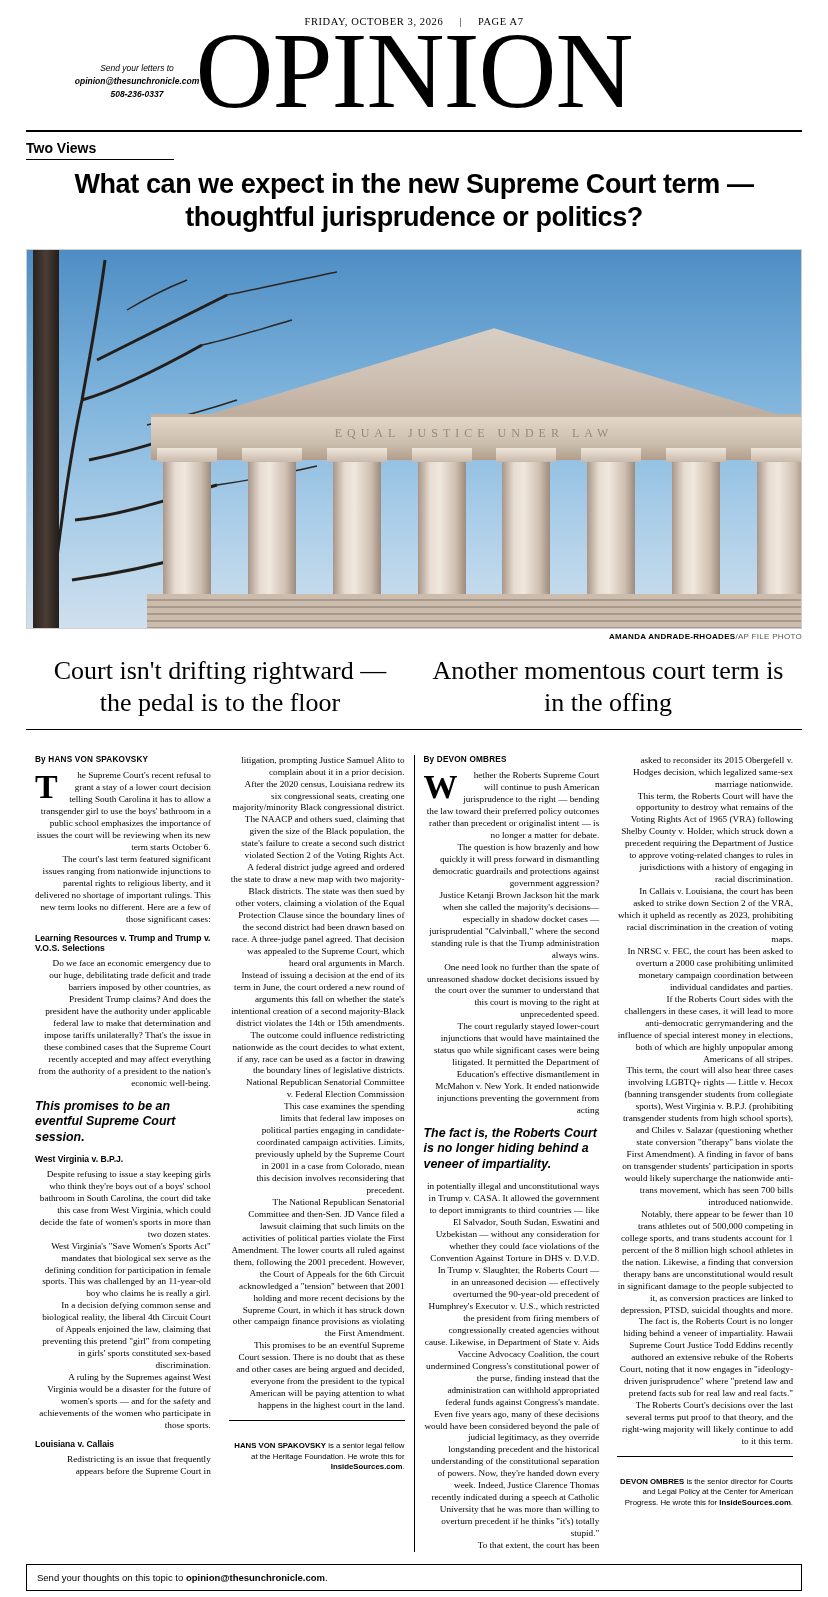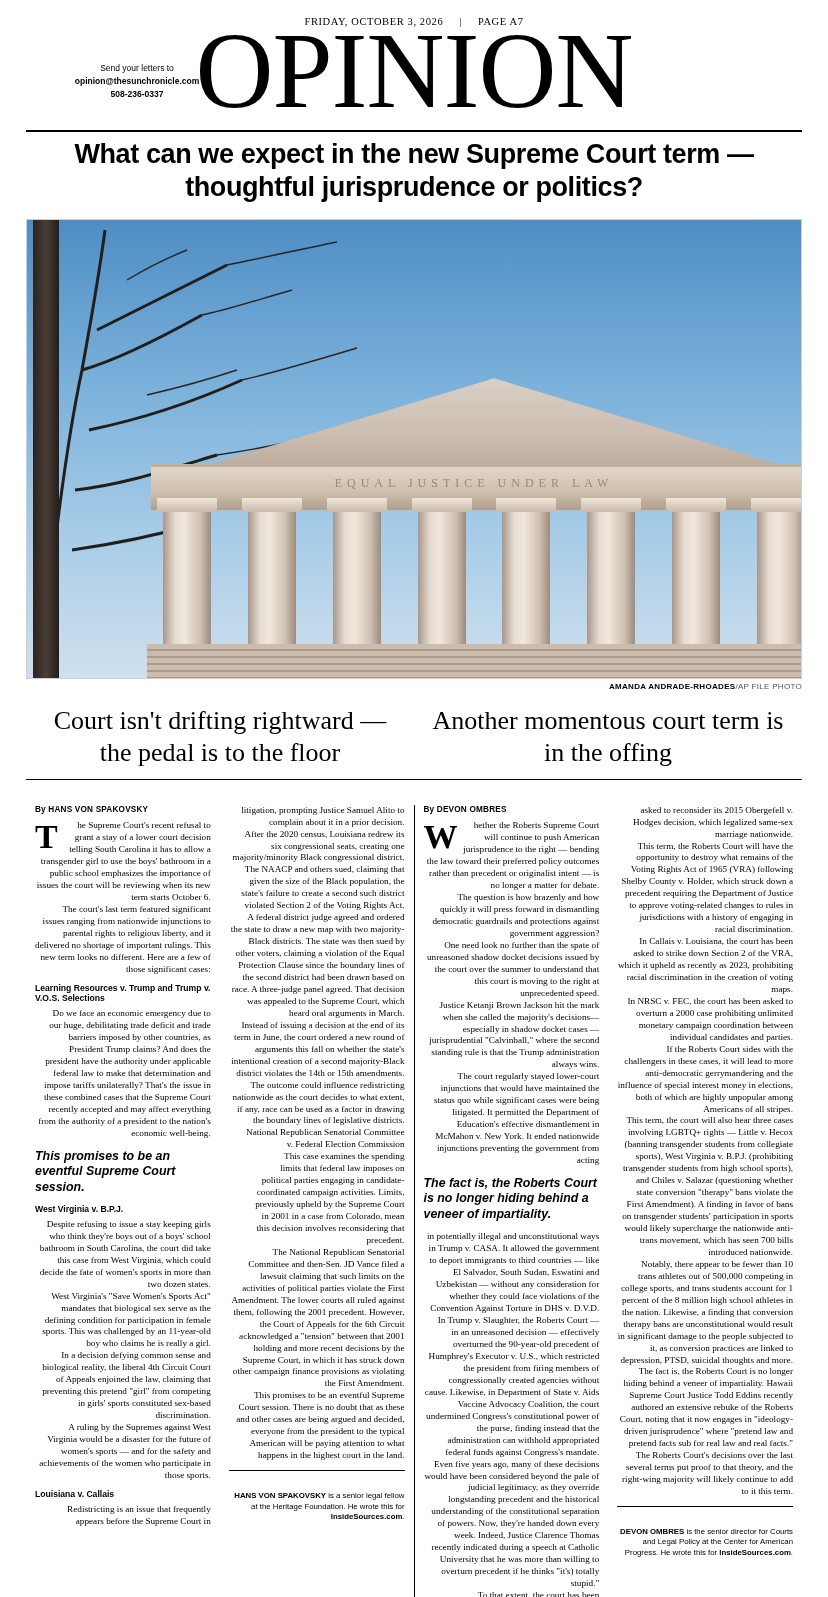--- a/index.html
+++ b/index.html
@@ -41,20 +41,21 @@
   }
   .letters-box {
     position: absolute;
     left: 36px;
     top: 48px;
     text-align: center;
     font-family: "Liberation Sans", sans-serif;
     font-size: 8.5px;
     line-height: 1.55;
     width: 150px;
+    font-style: italic;
   }
   .letters-box .em { font-weight: bold; }
   .rule-thick {
     border-top: 2.5px solid #000;
     margin-top: 10px;
   }
 
   
   .twoviews {
     margin-top: 7px;
@@ -78,21 +79,21 @@
     font-weight: bold;
     font-size: 27px;
     line-height: 1.22;
     letter-spacing: -0.4px;
     margin: 6px 34px 10px 34px;
   }
 
   
   .photo {
     width: 100%;
-    height: 460px;
+    height: 380px;
     position: relative;
     overflow: hidden;
     background: linear-gradient(#6ea6d8 0%, #8cbfe4 48%, #bcd8ec 100%);
     border: 1px solid #cfcfcf;
     margin-top: 15px;
   }
   .sky {
     position: absolute; inset: 0;
     background: linear-gradient(180deg,#4e8dc4 0%, #79b0da 35%, #a9cde8 70%, #cfe0ee 100%);
   }
@@ -277,20 +278,24 @@
     </div>
     <div class="opinion-title">OPINION</div>
     <div class="letters-box">
       <div>Send your letters to</div>
       <div class="em">opinion@thesunchronicle.com</div>
       <div class="em">508-236-0337</div>
     </div>
   </div>
   <div class="rule-thick"></div>
 
+  <div class="twoviews">
+    <div class="twoviews-label">Two Views</div>
+    <div class="twoviews-underline"></div>
+  </div>
 
   <div class="deck">What can we expect in the new Supreme Court term — thoughtful jurisprudence or politics?</div>
 
   <div class="photo">
     <div class="sky"></div>
     <div class="branches">
       <svg width="828" height="394" viewBox="0 0 828 394" preserveAspectRatio="none">
         <g stroke="#241e1a" fill="none" stroke-width="3">
           <path d="M20,394 C30,300 40,220 55,150 C62,110 70,70 78,10"></path>
           <path d="M55,150 C90,140 130,120 175,95"></path>
@@ -369,22 +374,22 @@
         <b>HANS VON SPAKOVSKY</b><span> is a senior legal fellow at the Heritage Foundation. He wrote this for </span><b>InsideSources.com</b><span>.</span>
       </div>
     </div>
 
     <div class="vline"></div>
 
     <div class="bodycol">
       <div class="byline">By DEVON OMBRES</div>
       <p class="dropcap-p noindent">Whether the Roberts Supreme Court will continue to push American jurisprudence to the right — bending the law toward their preferred policy outcomes rather than precedent or originalist intent — is no longer a matter for debate.</p>
       <p>The question is how brazenly and how quickly it will press forward in dismantling democratic guardrails and protections against government aggression?</p>
+      <p>Justice Ketanji Brown Jackson hit the mark when she called the majority's decisions— especially in shadow docket cases — jurisprudential "Calvinball," where the second standing rule is that the Trump administration always wins.</p>
       <p>One need look no further than the spate of unreasoned shadow docket decisions issued by the court over the summer to understand that this court is moving to the right at unprecedented speed.</p>
-      <p>Justice Ketanji Brown Jackson hit the mark when she called the majority's decisions— especially in shadow docket cases — jurisprudential "Calvinball," where the second standing rule is that the Trump administration always wins.</p>
       <p>The court regularly stayed lower-court injunctions that would have maintained the status quo while significant cases were being litigated. It permitted the Department of Education's effective dismantlement in McMahon v. New York. It ended nationwide injunctions preventing the government from acting</p>
       <div class="pullquote">The fact is, the Roberts Court is no longer hiding behind a veneer of impartiality.</div>
       <p class="noindent">in potentially illegal and unconstitutional ways in Trump v. CASA. It allowed the government to deport immigrants to third countries — like El Salvador, South Sudan, Eswatini and Uzbekistan — without any consideration for whether they could face violations of the Convention Against Torture in DHS v. D.V.D.</p>
       <p>In Trump v. Slaughter, the Roberts Court — in an unreasoned decision — effectively overturned the 90-year-old precedent of Humphrey's Executor v. U.S., which restricted the president from firing members of congressionally created agencies without cause. Likewise, in Department of State v. Aids Vaccine Advocacy Coalition, the court undermined Congress's constitutional power of the purse, finding instead that the administration can withhold appropriated federal funds against Congress's mandate.</p>
       <p>Even five years ago, many of these decisions would have been considered beyond the pale of judicial legitimacy, as they override longstanding precedent and the historical understanding of the constitutional separation of powers. Now, they're handed down every week. Indeed, Justice Clarence Thomas recently indicated during a speech at Catholic University that he was more than willing to overturn precedent if he thinks "it's) totally stupid."</p>
       <p>To that extent, the court has been</p>
     </div>
 
     <div class="bodycol">
       <p class="noindent">asked to reconsider its 2015 Obergefell v. Hodges decision, which legalized same-sex marriage nationwide.</p>

